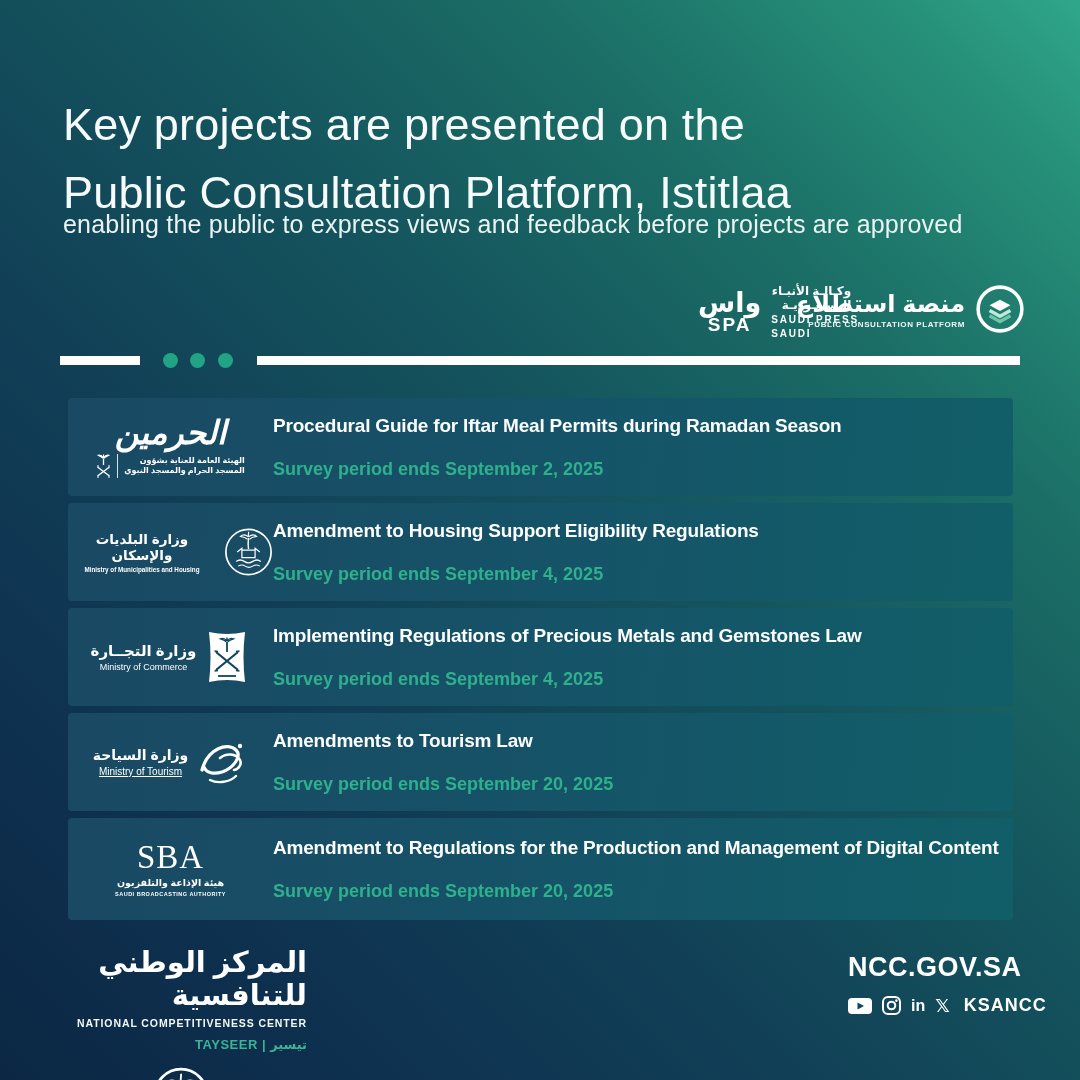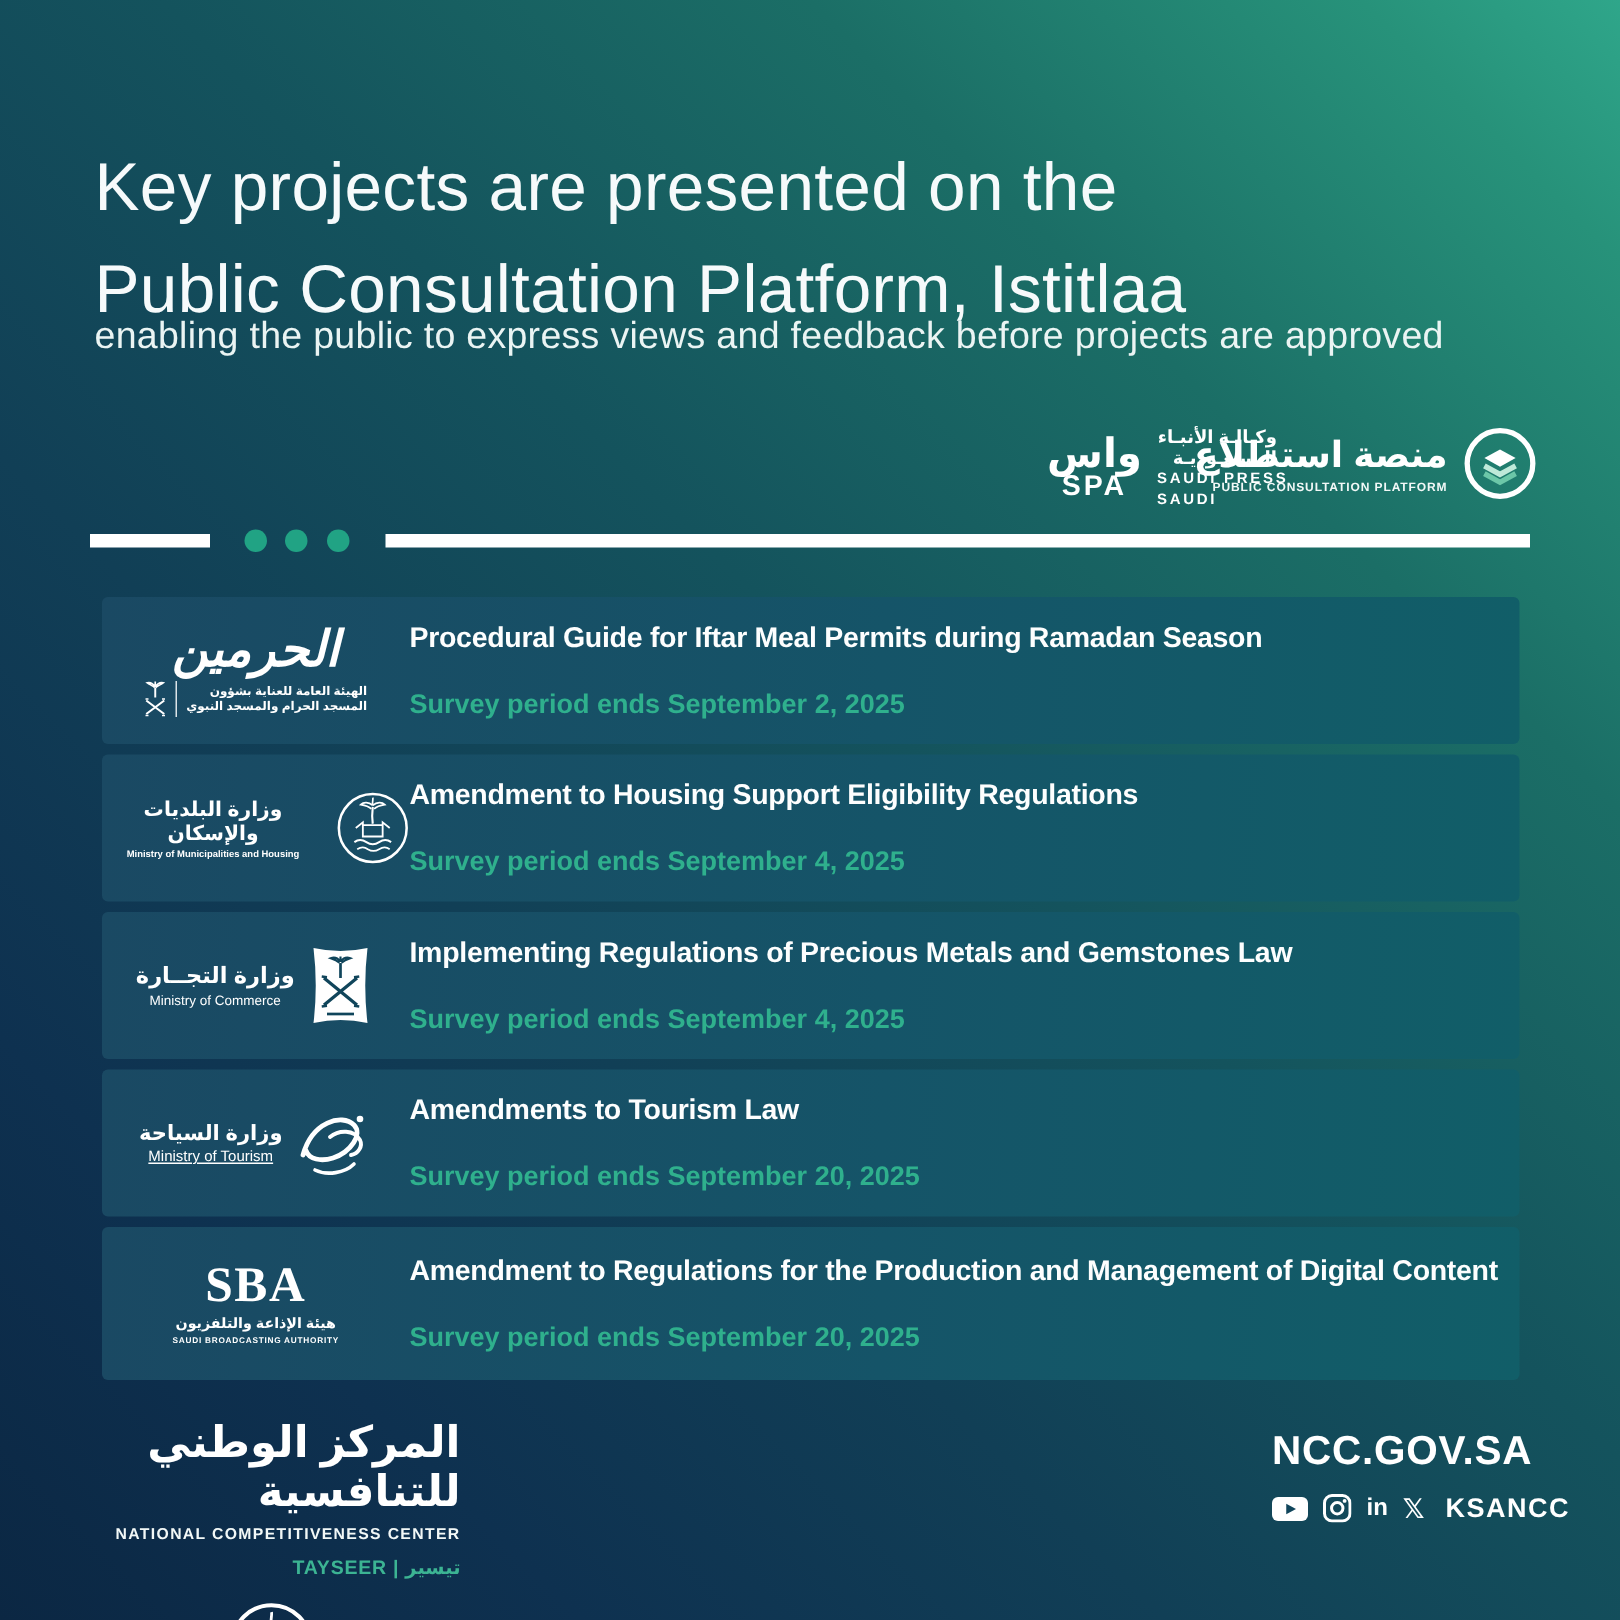--- a/index.html
+++ b/index.html
@@ -55,21 +55,21 @@
   .orgtxt { display:flex; flex-direction:column; align-items:center; text-align:center; }
   .org-ar2 { font-size:13.5px; font-weight:700; line-height:16px; }
   .org-en2 { font-size:6.3px; font-weight:700; margin-top:2px; }
   .org-ar3 { font-size:15px; font-weight:700; line-height:18px; }
   .org-en3 { font-size:9px; font-weight:400; margin-top:2px; }
   .org-ar4 { font-size:14px; font-weight:700; line-height:17px; }
   .org-en4 { font-size:10px; font-weight:400; margin-top:2px;text-decoration:underline; }
 
   
   .sba { display:flex; flex-direction:column; align-items:center; }
-  .sba-name { font-family:"Liberation Serif","DejaVu Serif",serif; font-size:33px; font-weight:700; letter-spacing:1px; line-height:32px; }
+  .sba-name { font-family:"Liberation Serif","DejaVu Serif",serif; font-size:33px; font-weight:400; letter-spacing:1px; line-height:32px; }
   .sba-ar { font-size:9.5px; font-weight:700; margin-top:4px; }
   .sba-en { font-size:5.5px; font-weight:700; letter-spacing:.5px; margin-top:3px; }
 
   
   .f-left { left:55px; top:946px; display:flex; gap:14px; align-items:center;flex-direction:column; }
   .f-text { width:252px; display:flex; flex-direction:column; align-items:flex-end; text-align:right; }
   .f-ar { font-size:29px; font-weight:700; line-height:33px; }
   .f-en { font-size:10.5px; font-weight:700; letter-spacing:.9px; margin-top:5px; color:#F2F8F7; }
   .f-tag { font-size:13px; font-weight:700; letter-spacing:.5px; margin-top:8px; color:#3CB493; }
   .f-right { left:848px; top:952px; display:flex; flex-direction:column; }

